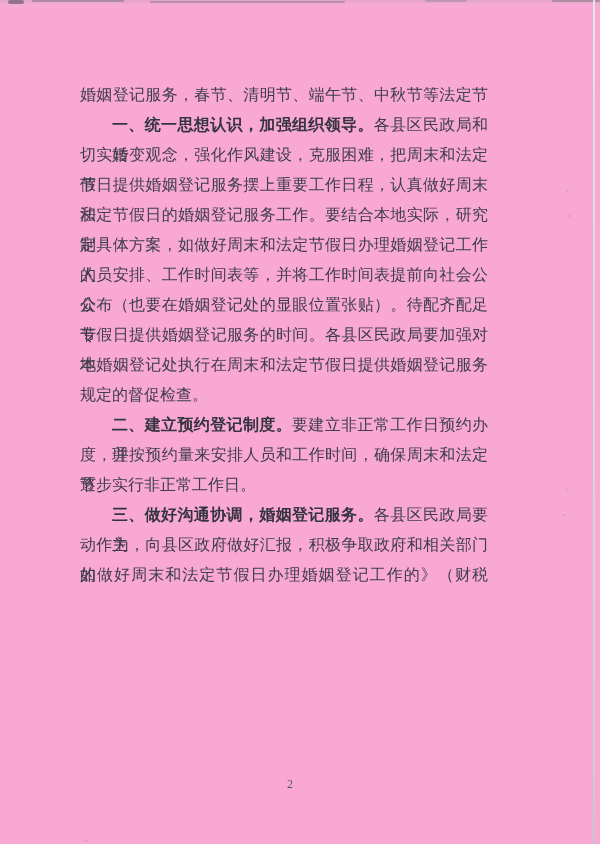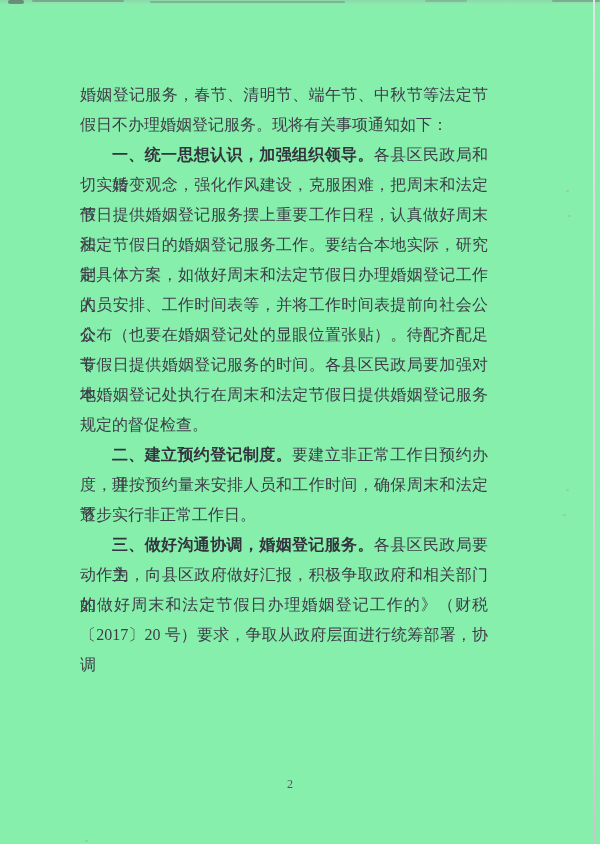--- a/index.html
+++ b/index.html
@@ -5,21 +5,21 @@
   html,body{margin:0;padding:0;}
   body{
     width:600px;height:844px;
     background:#f4f4f6;
     font-family:"Liberation Serif","DejaVu Serif",serif;
     overflow:hidden;
   }
   .page{
     position:relative;
     width:600px;height:844px;
-    background:#86efac;
+    background:#f9a8d4;
     overflow:hidden;
   }
   
   .top-shade{
     position:absolute;top:0;left:0;right:0;height:8px;
     background:linear-gradient(180deg,rgba(150,150,156,.25),rgba(200,200,206,.08) 55%,rgba(255,255,255,0));
   }
   .smudge{position:absolute;top:0;height:2px;filter:blur(.6px);border-radius:2px;}
   .smudge.a{left:8px;width:16px;height:4px;background:rgba(75,75,82,.55);}
   .smudge.b{left:32px;width:92px;background:rgba(105,105,112,.45);}
@@ -74,35 +74,33 @@
   <div class="smudge e"></div>
   <div class="right-edge-line"></div>
   <div class="speck s1"></div>
   <div class="speck s2"></div>
   <div class="speck s3"></div>
   <div class="speck s4"></div>
   <div class="speck s5"></div>
 
   <div class="text-block">
     <div class="line full"><span>婚姻登记服务，春节、清明节、端午节、中秋节等法定节</span></div>
-    <div class="line end"><span>假日不办理婚姻登记服务。现将有关事项通知如下：</span></div>
     <div class="line full indent"><span class="head">一、统一思想认识，加强组织领导。</span><span>各县区民政局和婚</span></div>
     <div class="line full"><span>切实转变观念，强化作风建设，克服困难，把周末和法定节</span></div>
     <div class="line full"><span>假日提供婚姻登记服务摆上重要工作日程，认真做好周末和</span></div>
     <div class="line full"><span>法定节假日的婚姻登记服务工作。要结合本地实际，研究制</span></div>
     <div class="line full"><span>定具体方案，如做好周末和法定节假日办理婚姻登记工作的</span></div>
     <div class="line full"><span>人员安排、工作时间表等，并将工作时间表提前向社会公众</span></div>
     <div class="line full"><span>公布（也要在婚姻登记处的显眼位置张贴）。待配齐配足专</span></div>
     <div class="line full"><span>节假日提供婚姻登记服务的时间。各县区民政局要加强对本</span></div>
     <div class="line full"><span>地婚姻登记处执行在周末和法定节假日提供婚姻登记服务</span></div>
     <div class="line end"><span>规定的督促检查。</span></div>
     <div class="line full indent"><span class="head">二、建立预约登记制度。</span><span>要建立非正常工作日预约办理</span></div>
     <div class="line full"><span>度，并按预约量来安排人员和工作时间，确保周末和法定节</span></div>
     <div class="line end"><span>逐步实行非正常工作日。</span></div>
     <div class="line full indent"><span class="head">三、做好沟通协调，婚姻登记服务。</span><span>各县区民政局要主</span></div>
     <div class="line full"><span>动作为，向县区政府做好汇报，积极争取政府和相关部门的</span></div>
     <div class="line full"><span>如做好周末和法定节假日办理婚姻登记工作的》（财税</span></div>
-    <div class="line full"><span>〔2017〕20 号）要求，争取从政府层面进行统筹部署，协调</span></div>
   </div>
 
   <div class="page-number">2</div>
 
 </div>
 
 </body></html>

